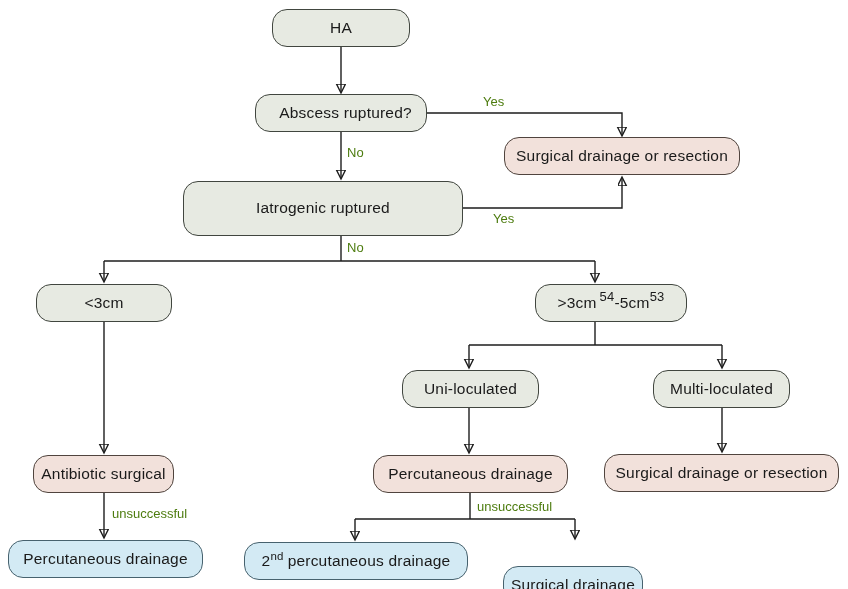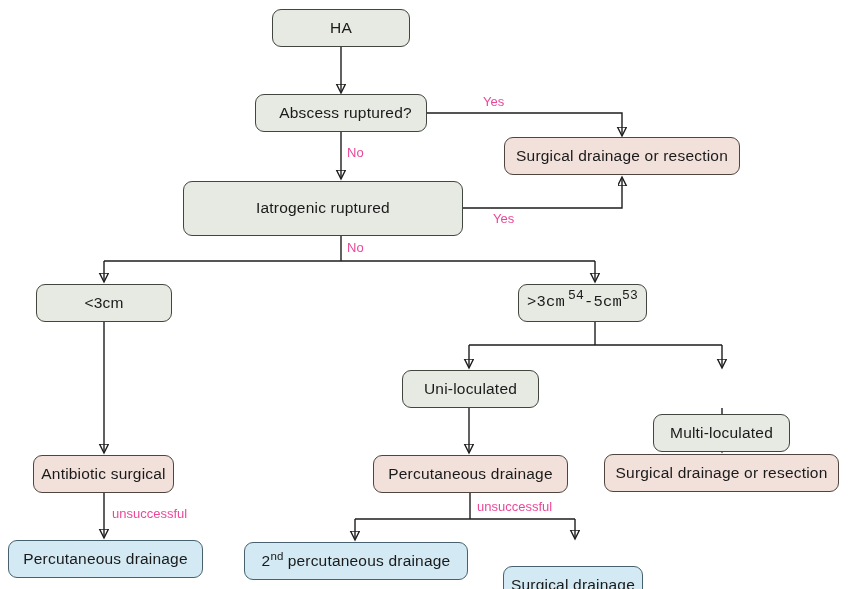--- a/index.html
+++ b/index.html
@@ -11,34 +11,34 @@
     color:#1a1a1a;
     overflow:hidden;
   }
   #edges{position:absolute;left:0;top:0;width:848px;height:589px;}
   #edges path{stroke:var(--line-color);stroke-width:1.4;fill:none;}
   .node{
     position:absolute;
     box-sizing:border-box;
     display:flex;align-items:center;justify-content:center;
     text-align:center;
-    border-radius:9px;
+    border-radius:15px;
     font-size:15.5px;
     line-height:1.25;
     letter-spacing:.2px;
     padding:2px 6px;
     white-space:nowrap;
   }
   .node-neutral{background:var(--decision-fill);border:1.5px solid var(--decision-border);}
   .node-pink{background:var(--treatment-fill);border:1.5px solid var(--treatment-border);}
   .node-blue{background:var(--outcome-fill);border:1.5px solid var(--outcome-border);}
   .edge-label{
     position:absolute;
     font-size:13px;
-    color:#ec4899;
+    color:#4d7c0f;
     white-space:nowrap;
   }
   .sup{font-size:13px;position:relative;top:-7px;line-height:0;}
   .sup-sm{font-size:11.5px;position:relative;top:-6px;line-height:0;}
   .gap-l{margin-left:3px;}
   .gap-r{margin-right:4px;}
   .two-line{white-space:normal;line-height:1.35;}
 </style>
 </head>
 <body>
@@ -88,31 +88,31 @@
   <div class="node node-neutral two-line" style="left:183px;top:181px;width:280px;height:55px;">
     <span>
       <span>Iatrogenic ruptured</span><br>
     </span>
   </div>
 
   <div class="node node-neutral" style="left:36px;top:284px;width:136px;height:38px;">
     <span>&lt;3cm</span>
   </div>
 
-  <div class="node node-neutral" style="left:518px;top:284px;width:129px;height:38px;font-family:Liberation Mono, monospace;">
+  <div class="node node-neutral" style="left:535px;top:284px;width:152px;height:38px;">
     <span>
       <span>&gt;3cm</span><span class="sup gap-l">54</span><span>-5cm</span><span class="sup">53</span>
     </span>
   </div>
 
   <div class="node node-neutral" style="left:402px;top:370px;width:137px;height:38px;">
     <span>Uni-loculated</span>
   </div>
 
-  <div class="node node-neutral" style="left:653px;top:370px;width:137px;height:38px;margin-top:44px;">
+  <div class="node node-neutral" style="left:653px;top:370px;width:137px;height:38px;">
     <span>Multi-loculated</span>
   </div>
 
   <div class="node node-pink" style="left:33px;top:455px;width:141px;height:38px;">
     <span>Antibiotic surgical</span>
   </div>
 
   <div class="node node-pink" style="left:373px;top:455px;width:195px;height:38px;">
     <span>Percutaneous drainage</span>
   </div>

